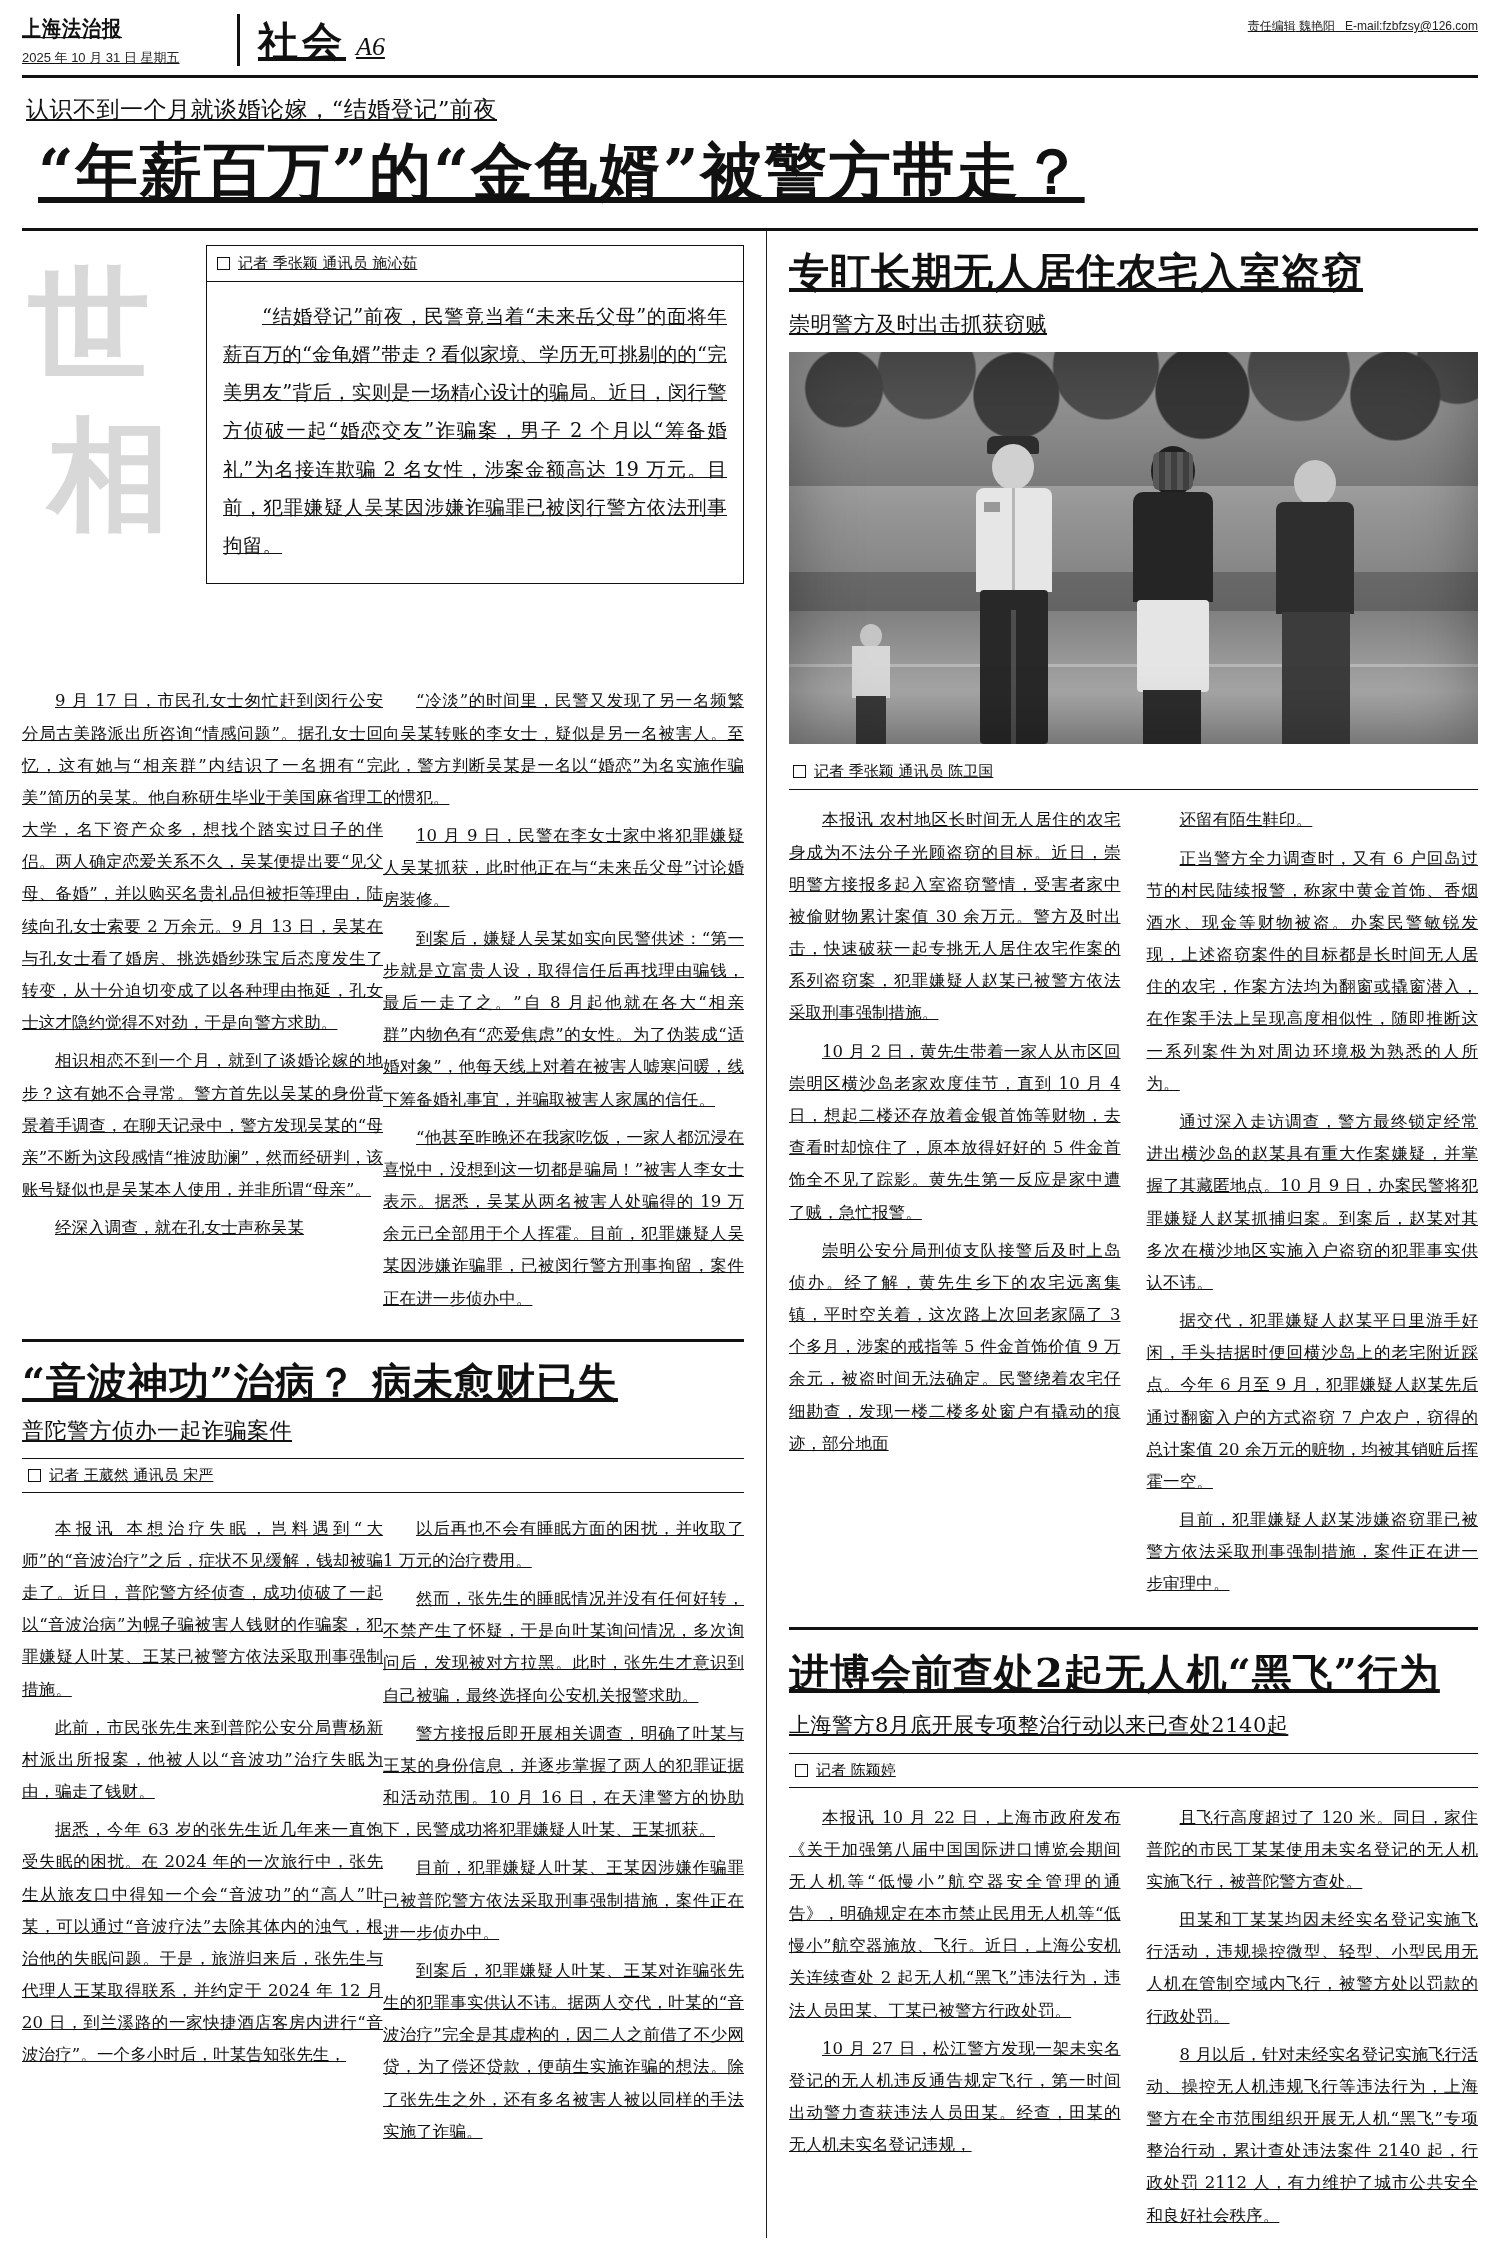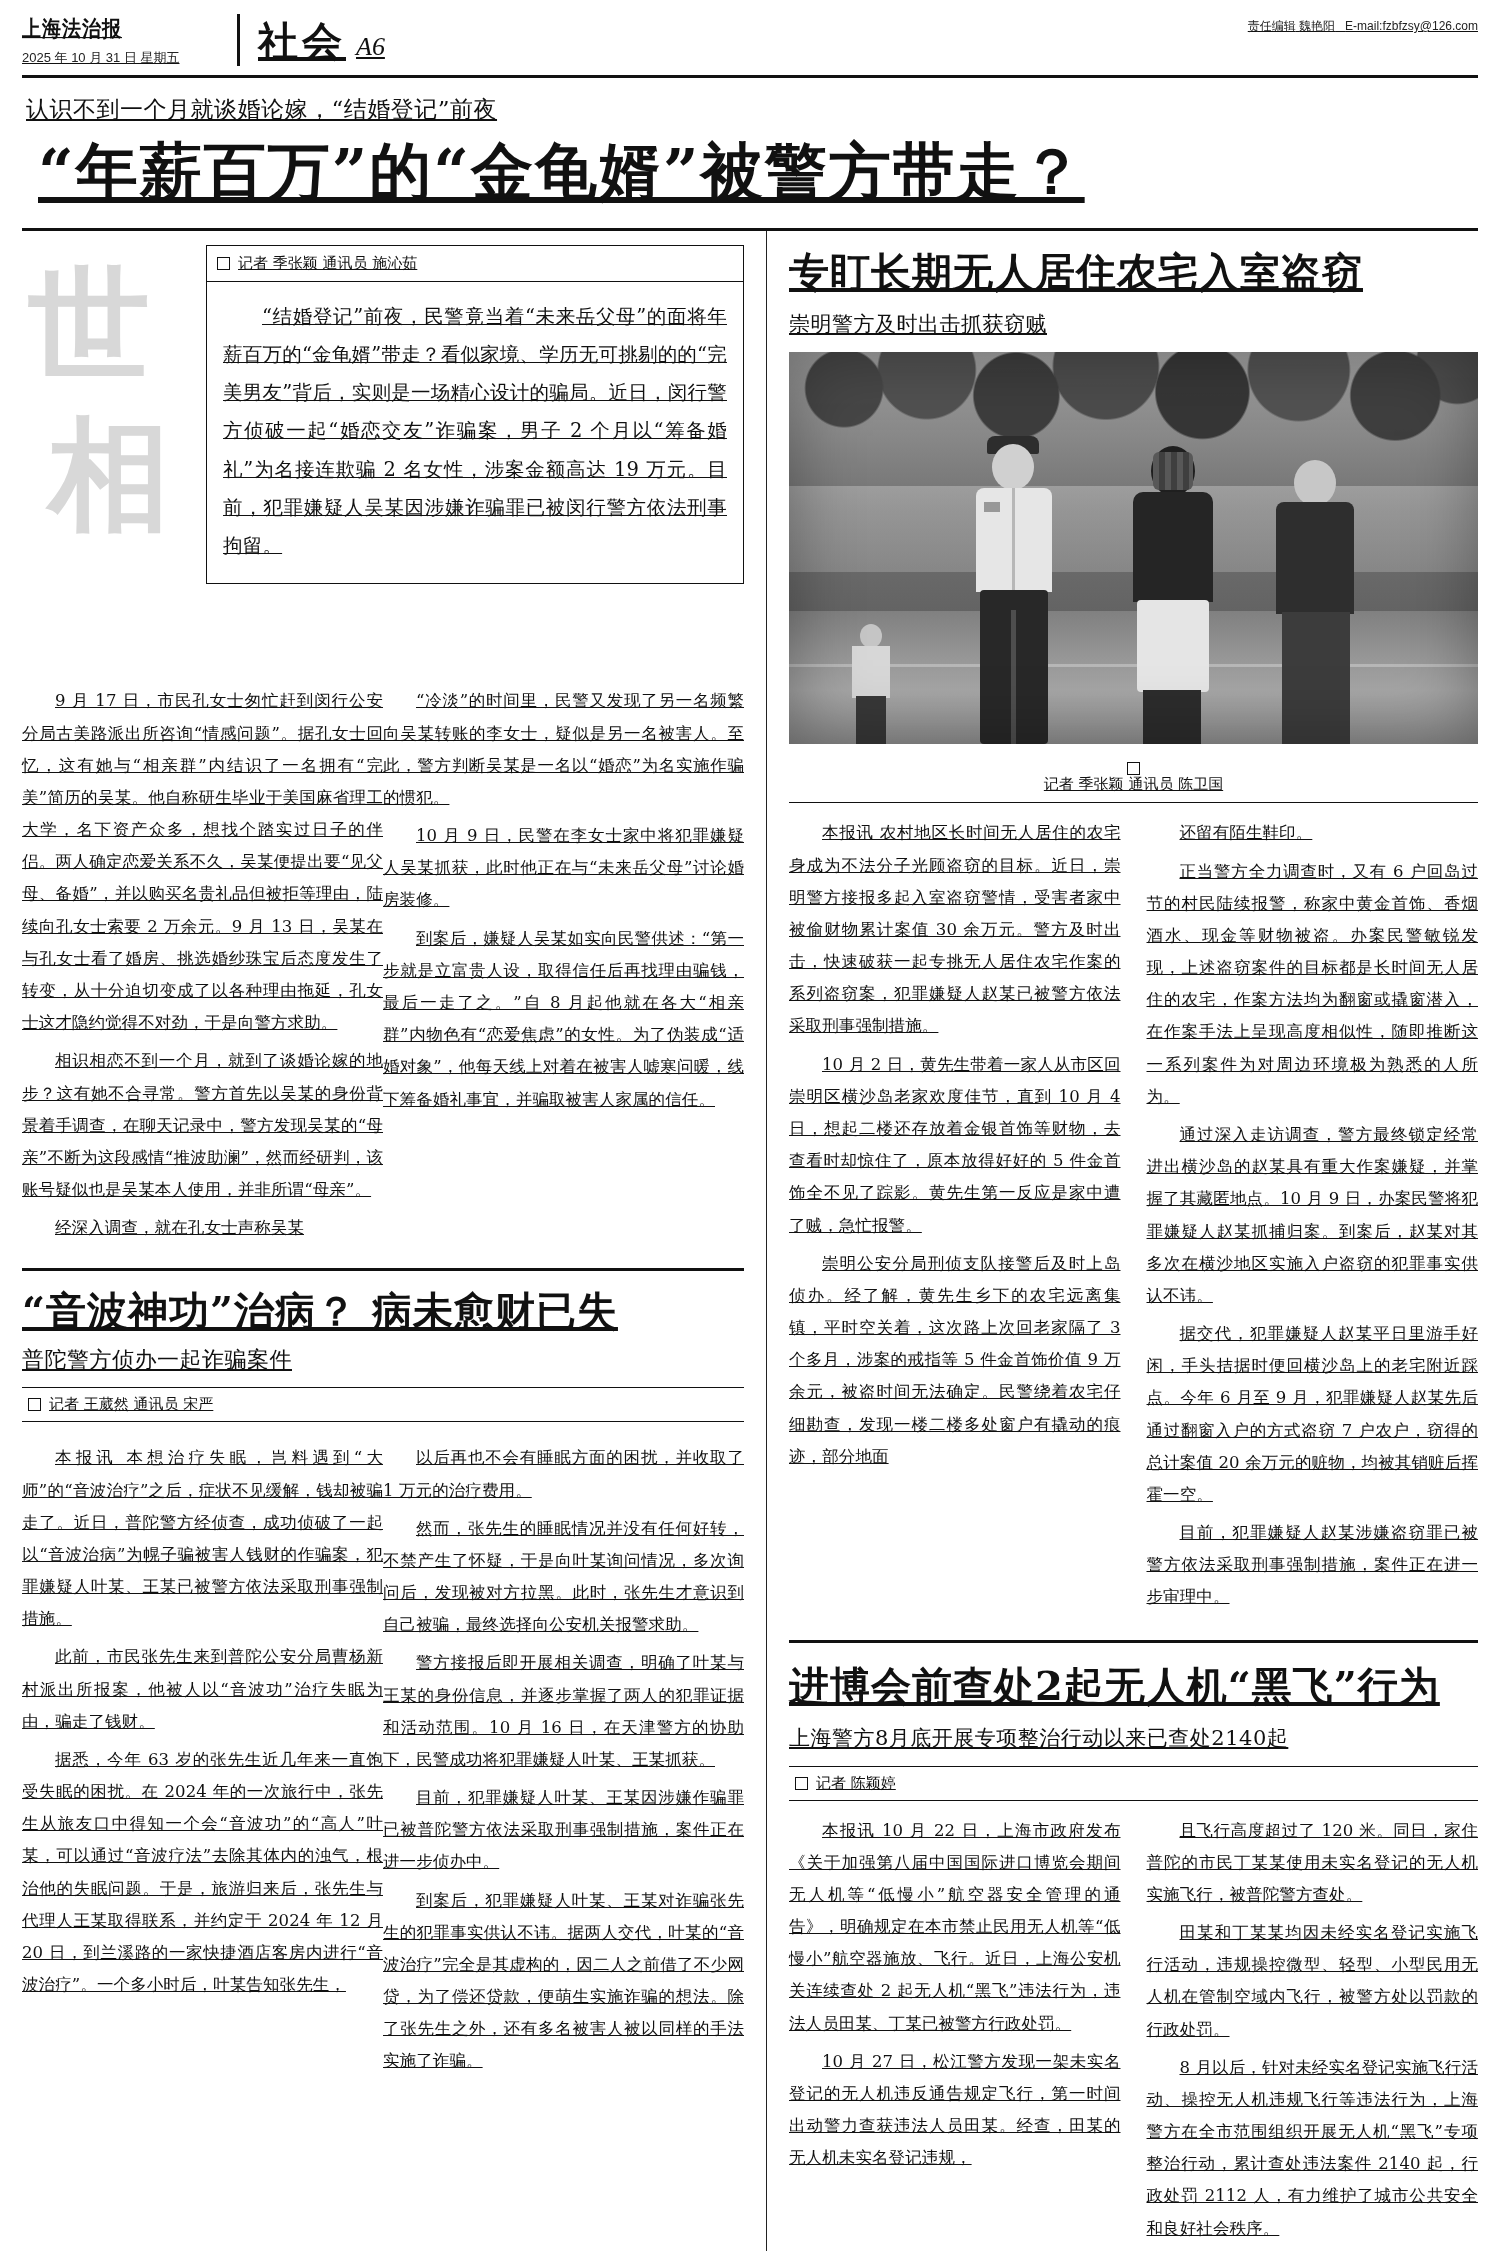--- a/index.html
+++ b/index.html
@@ -224,23 +224,22 @@
   .fig-plain .head{position:absolute;left:36px;top:4px;width:42px;height:46px;border-radius:50%;background:#cfc6bb;}
   .fig-plain .torso{position:absolute;left:18px;top:46px;width:78px;height:112px;background:#2c2f2e;border-radius:8px 8px 0 0;}
   .fig-plain .legs{position:absolute;left:24px;top:156px;width:68px;height:132px;background:#3a3d3c;}
   .fig-far{left:8%;width:54px;height:120px;}
   .fig-far .head{position:absolute;left:16px;top:0;width:22px;height:24px;border-radius:50%;background:#cdc4b9;}
   .fig-far .torso{position:absolute;left:8px;top:22px;width:38px;height:52px;background:#d9d7d0;}
   .fig-far .legs{position:absolute;left:12px;top:72px;width:30px;height:48px;background:#35383a;}
   .vignette{position:absolute;inset:0;box-shadow:inset 0 0 70px rgba(0,0,0,.35);}
   .cap-bar{
     border-bottom:1px solid #111;border-top:0;
-    padding:8px 4px;font-size:15px;display:flex;align-items:center;
+    padding:8px 4px;font-size:15px;display:flex;align-items:center;gap:8px;
     margin-top:10px;
-    flex-direction:column;
   }
   .r-two-col{display:flex;gap:26px;margin-top:14px;}
   .r-two-col > div{flex:1 1 0;}
   .big-rule{border-top:3px solid #111;margin:20px 0 0 0;}
 </style>
 </head>
 <body>
 
 <div class="page">
 
@@ -288,20 +287,21 @@
       <div class="two-col">
         <div>
           <p class="body">9 月 17 日，市民孔女士匆忙赶到闵行公安分局古美路派出所咨询“情感问题”。据孔女士回忆，这有她与“相亲群”内结识了一名拥有“完美”简历的吴某。他自称研生毕业于美国麻省理工大学，名下资产众多，想找个踏实过日子的伴侣。两人确定恋爱关系不久，吴某便提出要“见父母、备婚”，并以购买名贵礼品但被拒等理由，陆续向孔女士索要 2 万余元。9 月 13 日，吴某在与孔女士看了婚房、挑选婚纱珠宝后态度发生了转变，从十分迫切变成了以各种理由拖延，孔女士这才隐约觉得不对劲，于是向警方求助。</p>
           <p class="body">相识相恋不到一个月，就到了谈婚论嫁的地步？这有她不合寻常。警方首先以吴某的身份背景着手调查，在聊天记录中，警方发现吴某的“母亲”不断为这段感情“推波助澜”，然而经研判，该账号疑似也是吴某本人使用，并非所谓“母亲”。</p>
           <p class="body">经深入调查，就在孔女士声称吴某</p>
         </div>
         <div>
           <p class="body">“冷淡”的时间里，民警又发现了另一名频繁向吴某转账的李女士，疑似是另一名被害人。至此，警方判断吴某是一名以“婚恋”为名实施作骗的惯犯。</p>
           <p class="body">10 月 9 日，民警在李女士家中将犯罪嫌疑人吴某抓获，此时他正在与“未来岳父母”讨论婚房装修。</p>
           <p class="body">到案后，嫌疑人吴某如实向民警供述：“第一步就是立富贵人设，取得信任后再找理由骗钱，最后一走了之。”自 8 月起他就在各大“相亲群”内物色有“恋爱焦虑”的女性。为了伪装成“适婚对象”，他每天线上对着在被害人嘘寒问暖，线下筹备婚礼事宜，并骗取被害人家属的信任。</p>
+          <p class="body">“他甚至昨晚还在我家吃饭，一家人都沉浸在喜悦中，没想到这一切都是骗局！”被害人李女士表示。据悉，吴某从两名被害人处骗得的 19 万余元已全部用于个人挥霍。目前，犯罪嫌疑人吴某因涉嫌诈骗罪，已被闵行警方刑事拘留，案件正在进一步侦办中。</p>
         </div>
       </div>
 
       <div class="rule-thick"></div>
 
       <h2 class="sub-head">“音波神功”治病？ 病未愈财已失</h2>
       <div class="sub-sub">普陀警方侦办一起诈骗案件</div>
       <div class="byline-bar">
         <span class="cbox"></span>
         <span>记者 王葳然 通讯员 宋严</span>

